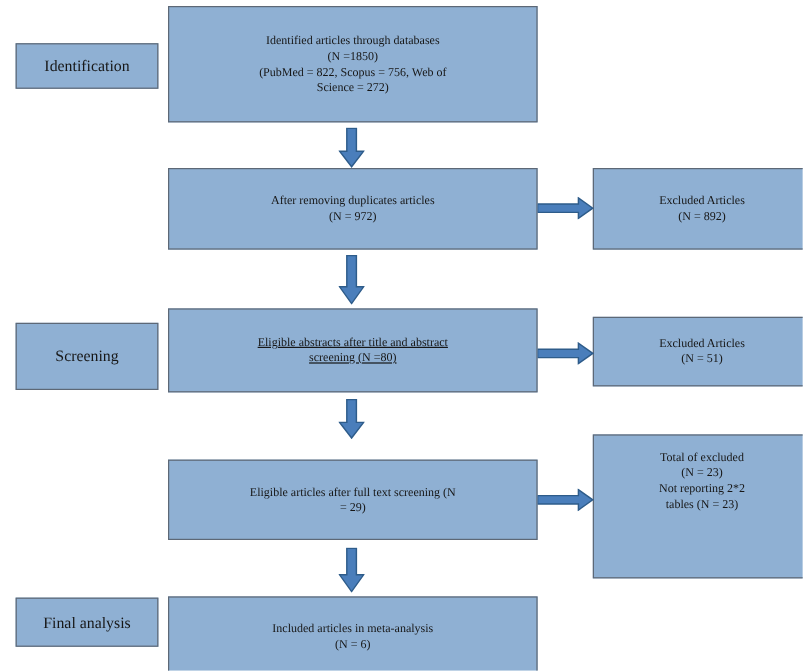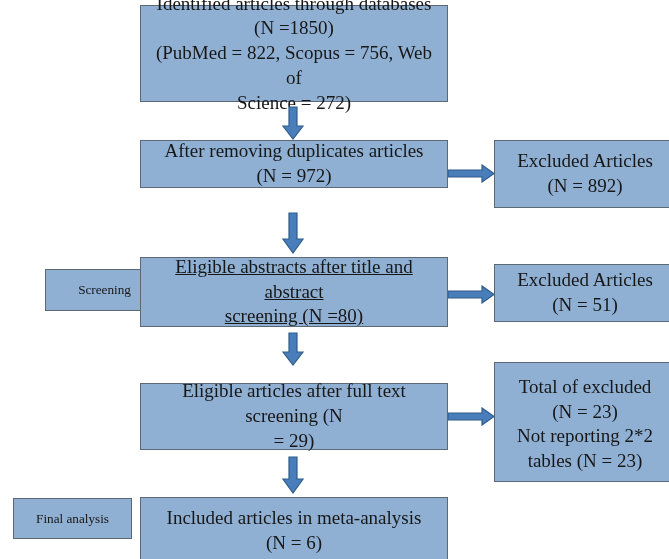--- a/index.html
+++ b/index.html
@@ -20,21 +20,21 @@
   .box {
     position: absolute;
     background: #8FB0D3;
     border: 1.3px solid #5D6876;
     box-sizing: border-box;
     display: flex;
     align-items: center;
     justify-content: center;
     text-align: center;
     color: #171717;
-    font-size: 19px;
+    font-size: 10px;
     line-height: 1.30;
     padding: 2px 6px;
   }
   .box .txt {
     display: block;
     width: 100%;
     white-space: pre-line;
   }
   .stage-label {
     font-size: 13.2px;
@@ -48,37 +48,40 @@
   .h-arrow {
     position: absolute;
   }
   .h-arrow svg { display: block; }
 </style>
 </head>
 <body>
 
 <div id="canvas">
 
+  <div class="box stage-label" style="left:13px; top:36px; width:119px; height:38px;">
+    <span class="txt">Identification</span>
+  </div>
 
-  <div class="box stage-label" style="left:13px; top:269px; width:119px; height:42px;margin-left:32px;">
+  <div class="box stage-label" style="left:13px; top:269px; width:119px; height:56px;">
     <span class="txt">Screening</span>
   </div>
 
   <div class="box stage-label" style="left:13px; top:498px; width:119px; height:41px;justify-content:flex-end;">
     <span class="txt">Final analysis</span>
   </div>
 
   <div class="box" style="left:140px; top:5px; width:308px; height:97px;">
     <span class="txt">Identified articles through databases
 (N =1850)
 (PubMed = 822, Scopus = 756, Web of
 Science = 272)</span>
   </div>
 
-  <div class="box" style="left:140px; top:140px; width:308px; height:48px;">
+  <div class="box" style="left:140px; top:140px; width:308px; height:68px;">
     <span class="txt">After removing duplicates articles
 (N = 972)</span>
   </div>
 
   <div class="box" style="left:140px; top:257px; width:308px; height:70px;text-decoration:underline;">
     <span class="txt">Eligible abstracts after title and abstract
 screening (N =80)</span>
   </div>
 
   <div class="box" style="left:140px; top:383px; width:308px; height:67px;">

